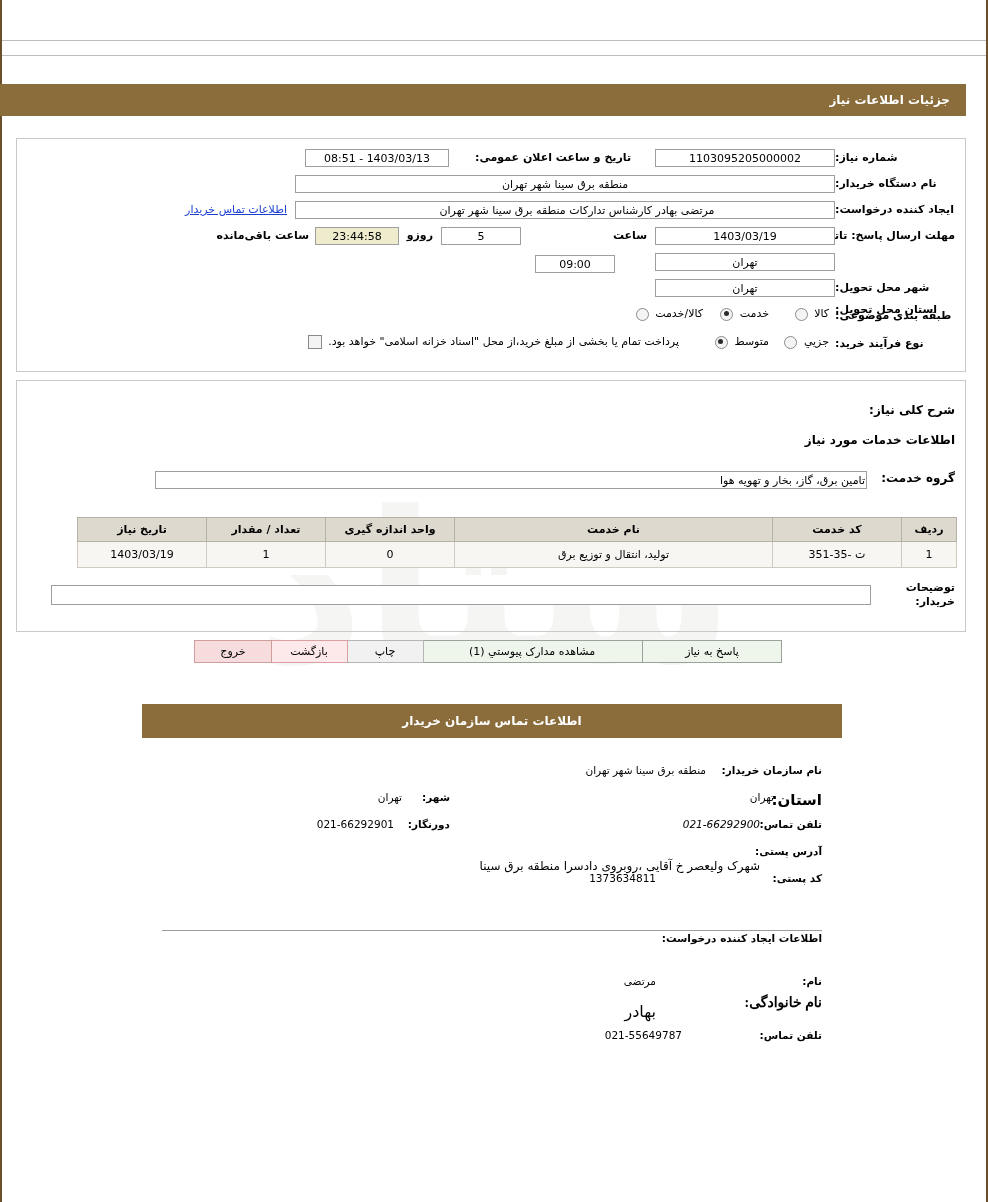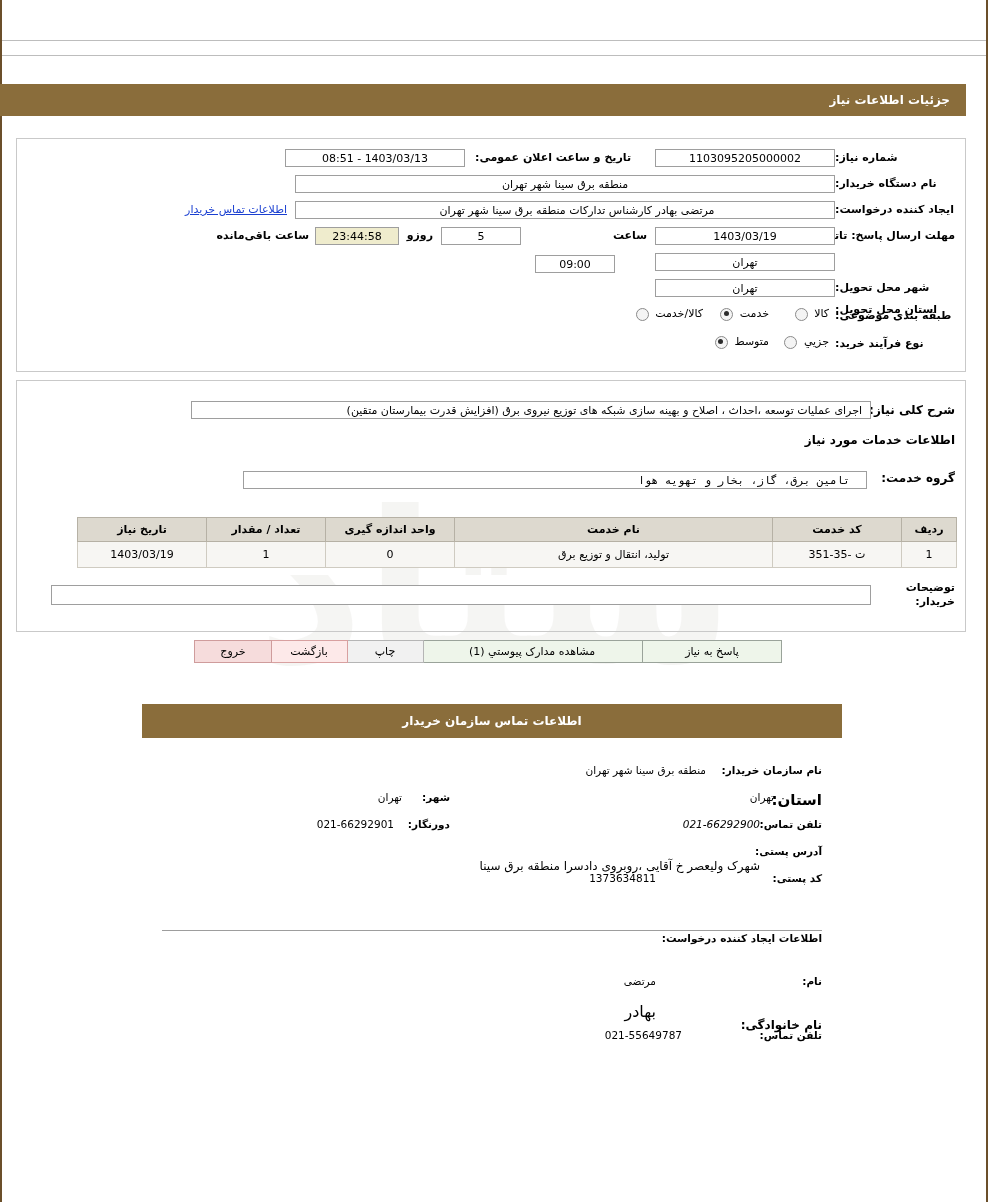--- a/index.html
+++ b/index.html
@@ -173,21 +173,21 @@
 
   <div class="content">
 
     <div style="position:absolute; top:84px; right:20px; width:948px;" class="section-header">جزئیات اطلاعات نیاز</div>
 
     <div class="panel" style="position:absolute; top:138px; right:20px; width:948px; height:232px;">
 
       <div style="position:absolute; top:12px; right:10px; width:120px;" class="lbl">شماره نیاز:</div>
       <div class="fld" style="position:absolute; top:10px; right:130px; width:180px;">1103095205000002</div>
       <div style="position:absolute; top:12px; right:330px; width:160px;" class="lbl">تاریخ و ساعت اعلان عمومی:</div>
-      <div class="fld" style="position:absolute; top:10px; right:500px; width:180px;">1403/03/13 - 08:51</div>
+      <div class="fld" style="position:absolute; top:10px; right:516px; width:144px;">1403/03/13 - 08:51</div>
 
       <div style="position:absolute; top:38px; right:10px; width:120px;" class="lbl">نام دستگاه خریدار:</div>
       <div class="fld" style="position:absolute; top:36px; right:130px; width:540px;">منطقه برق سینا شهر تهران</div>
 
       <div style="position:absolute; top:64px; right:10px; width:120px;" class="lbl">ایجاد کننده درخواست:</div>
       <div class="fld" style="position:absolute; top:62px; right:130px; width:540px;padding-left:28px;">مرتضی بهادر کارشناس تدارکات منطقه برق سینا شهر تهران</div>
       <div class="link" style="position:absolute; top:64px; right:678px;">اطلاعات تماس خریدار</div>
 
       <div style="position:absolute; top:90px; right:10px; width:120px;" class="lbl">مهلت ارسال پاسخ: تاتاریخ:</div>
       <div class="fld" style="position:absolute; top:88px; right:130px; width:180px;">1403/03/19</div>
@@ -220,31 +220,34 @@
 
       <div style="position:absolute; top:198px; right:10px; width:120px;" class="lbl">نوع فرآیند خرید:</div>
       <div style="position:absolute; top:196px; right:136px; font-size:11px;">
         <span>جزيي</span>
         <span class="radio"></span>
       </div>
       <div style="position:absolute; top:196px; right:196px; font-size:11px;">
         <span>متوسط</span>
         <span class="radio on"></span>
       </div>
+      <div style="position:absolute; top:196px; right:286px; font-size:11px; white-space:nowrap;">
+        <span>پرداخت تمام یا بخشی از مبلغ خرید،از محل "اسناد خزانه اسلامی" خواهد بود.</span>
+        <span class="chk"></span>
+      </div>
     </div>
 
     <div class="panel" style="position:absolute; top:380px; right:20px; width:948px; height:250px; background:transparent;">
 
       <div style="position:absolute; top:22px; right:10px; font-weight:bold; font-size:12px;">شرح کلی نیاز:</div>
-      <div class="fld" style="position:absolute; top:20px; right:94px; width:680px; text-align:right; padding-right:8px;">اجرای عملیات توسعه ،احداث ، اصلاح و بهینه سازی شبکه های توزیع نیروی برق (افزایش قدرت بیمارستان متقین)</div>
 
       <div style="position:absolute; top:52px; right:10px; font-weight:bold; font-size:12px;">اطلاعات خدمات مورد نیاز</div>
 
       <div style="position:absolute; top:90px; right:10px; font-weight:bold; font-size:12px;">گروه خدمت:</div>
-      <div class="fld" style="position:absolute; top:90px; right:98px; width:624px; text-align:right; padding-right:16px;font-family:Liberation Mono, monospace;">تامین برق، گاز، بخار و تهویه هوا</div>
+      <div class="fld" style="position:absolute; top:90px; right:98px; width:712px; text-align:right; padding-right:1px;">تامین برق، گاز، بخار و تهویه هوا</div>
 
       <table class="items" style="position:absolute; top:136px; right:8px; width:880px;">
         <thead>
           <tr>
             <th style="width:46px;">ردیف</th>
             <th style="width:120px;text-align:center;">کد خدمت</th>
             <th>نام خدمت</th>
             <th style="width:120px;">واحد اندازه گیری</th>
             <th style="width:110px;">تعداد / مقدار</th>
             <th style="width:120px;">تاریخ نیاز</th>
@@ -299,21 +302,21 @@
       <div style="position:absolute; top:112px; right:0; font-weight:bold; font-size:10.5px;">کد پستی:</div>
       <div style="position:absolute; top:112px; right:166px; font-size:10.5px;">1373634811</div>
 
       <div class="hr" style="position:absolute; top:170px; right:0; width:660px;"></div>
 
       <div style="position:absolute; top:172px; right:0; font-weight:bold; font-size:10.5px;">اطلاعات ایجاد کننده درخواست:</div>
 
       <div style="position:absolute; top:215px; right:0; font-weight:bold; font-size:10.5px;">نام:</div>
       <div style="position:absolute; top:215px; right:166px; font-size:10.5px;">مرتضی</div>
 
-      <div style="position:absolute; top:258px; right:0; font-weight:bold; font-size:12px;">نام خانوادگی:</div>
+      <div style="position:absolute; top:234px; right:0; font-weight:bold; font-size:14px;font-family:Liberation Serif, serif;">نام خانوادگی:</div>
       <div style="position:absolute; top:242px; right:166px; font-size:16px;">بهادر</div>
 
       <div style="position:absolute; top:269px; right:0; font-weight:bold; font-size:10.5px;">تلفن تماس:</div>
       <div style="position:absolute; top:269px; right:140px; font-size:10.5px;">021-55649787</div>
     </div>
 
   </div>
 </div>
 
 </body></html>

